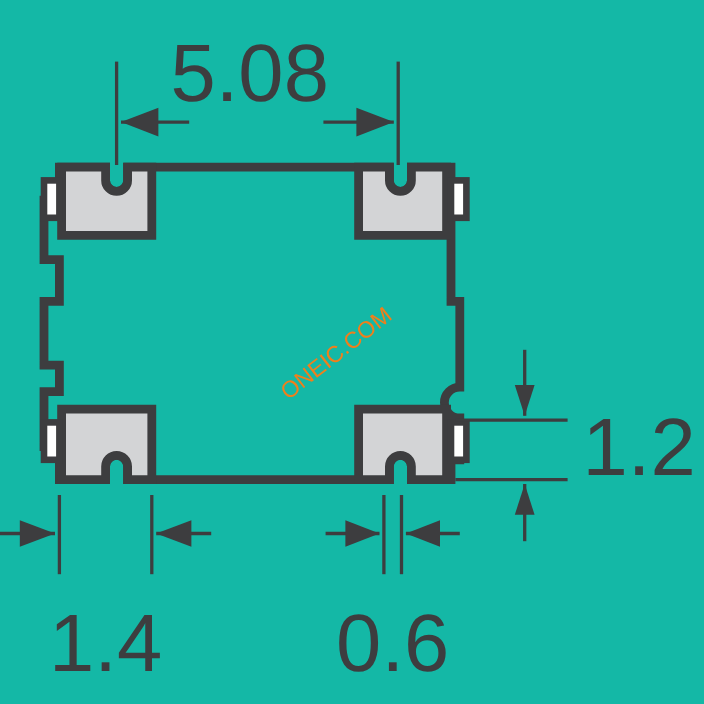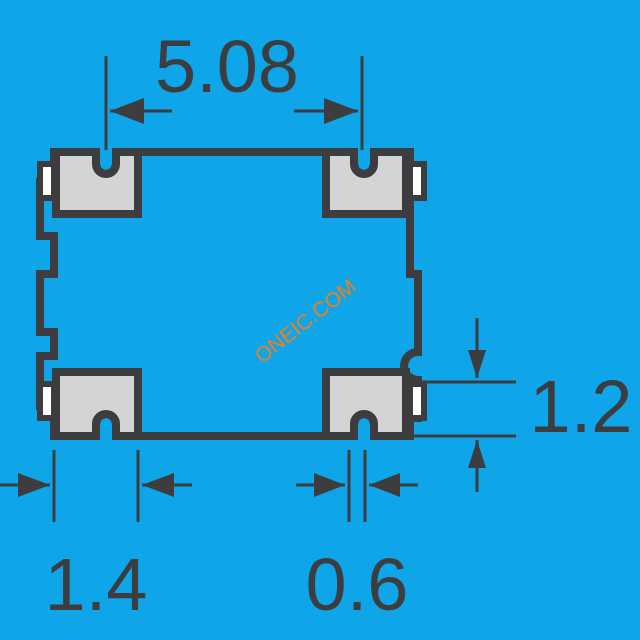--- a/index.html
+++ b/index.html
@@ -1,16 +1,16 @@
 <!DOCTYPE html>
 <html><head>
 <meta charset="utf-8">
 <style>
   html,body{margin:0;padding:0;background:#ffffff;}
-  #stage{position:relative;width:640px;height:640px;overflow:hidden;background:#0ea5e9;}
+  #stage{position:relative;width:640px;height:640px;overflow:hidden;background:#14b8a6;}
   svg{position:absolute;left:0;top:0;}
   .dim-text{font-family:"Liberation Sans",sans-serif;fill:#3d3d3f;}
   .wm{font-family:"Liberation Sans",sans-serif;fill:#f07f1b;}
 </style>
 </head>
 <body>
 
 <div id="stage">
 <svg width="640" height="640" viewBox="0 0 640 640">
   <g stroke="#3d3d3f" stroke-width="8" fill="none" stroke-linejoin="miter">

